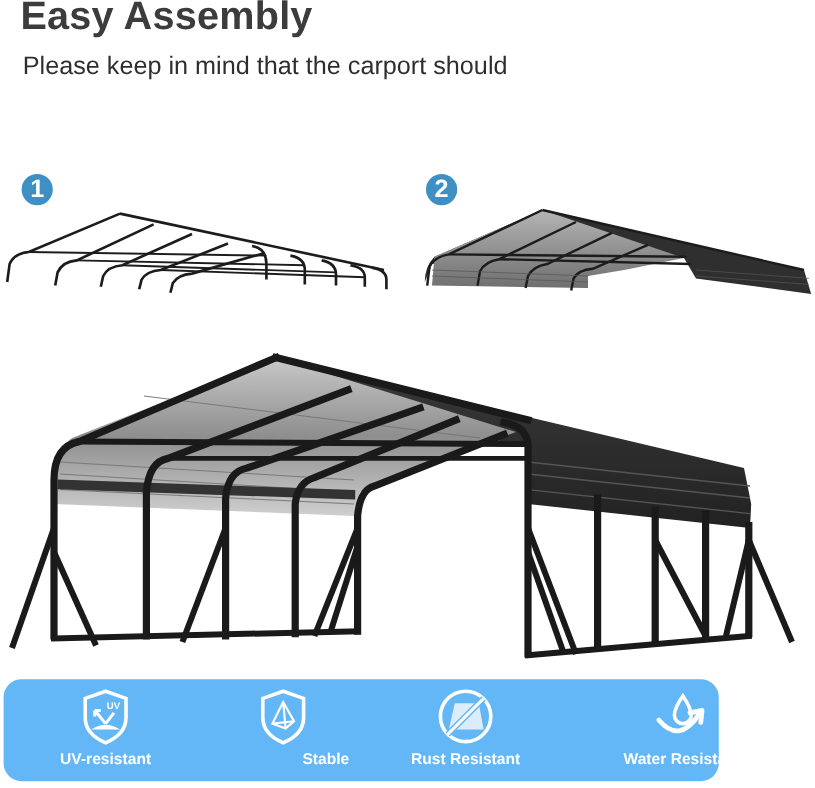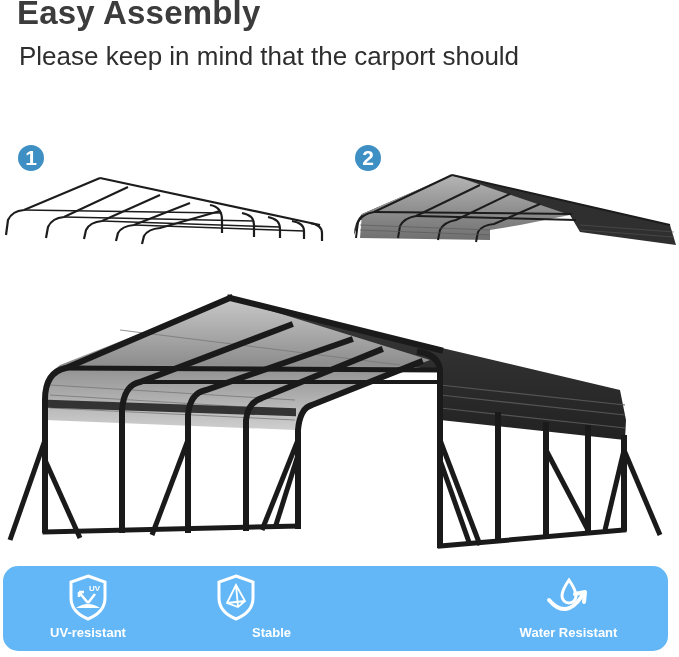--- a/index.html
+++ b/index.html
@@ -1,25 +1,25 @@
 <!DOCTYPE html>
 <html><head>
 <meta charset="utf-8">
 <style>
   html, body { margin:0; padding:0; }
   body { width:679px; height:657px; background:#ffffff; position:relative; overflow:hidden;
          font-family:"Liberation Sans", "DejaVu Sans", sans-serif; color:#3a3a3a; }
   .title { position:absolute; left:17px; top:-6px; font-size:33px; font-weight:bold; color:#3c3c3c; letter-spacing:0.2px; margin:0; }
-  .subtitle { position:absolute; left:19px; top:40px; font-size:26px; line-height:32px; color:#2e2e2e; width:520px; }
+  .subtitle { position:absolute; left:19px; top:40px; font-size:21px; line-height:32px; color:#2e2e2e; width:520px; }
   .step { position:absolute; }
   .badge { position:absolute; width:26px; height:26px; border-radius:50%; background:#3e8fc4; color:#fff;
            font-weight:bold; font-size:21px; line-height:26px; text-align:center; }
   .step svg { position:absolute; }
   .main-illus { position:absolute; left:0; top:290px; width:679px; height:265px; }
-  .banner { position:absolute; left:3px; top:566px; width:665px; height:85px; background:#64b7f6; border-radius:15px; }
+  .banner { position:absolute; left:3px; top:566px; width:596px; height:85px; background:#64b7f6; border-radius:15px; }
   .feature { position:absolute; top:0; height:85px; text-align:center; }
   .feature .ic { position:absolute; left:50%; transform:translateX(-50%); top:6px; width:50px; height:50px; }
   .feature .lbl { position:absolute; left:0; right:0; top:59px; color:#fff; font-weight:bold; font-size:13px; white-space:nowrap; }
 </style>
 </head>
 <body>
 
 <h1 class="title">Easy Assembly</h1>
 <div class="subtitle">
   <div>Please keep in mind that the carport should</div>
@@ -155,20 +155,29 @@
     </svg>
     <div class="lbl">UV-resistant</div>
   </div>
   <div class="feature" style="left:178px;width:110px;text-align:right;">
     <svg class="ic" viewBox="0 0 50 50">
       <path d="M25 4 L42 10 L42 26 Q42 40 25 47 Q8 40 8 26 L8 10 Z" fill="none" stroke="#fff" stroke-width="3"></path>
       <path d="M25 13 L16 31 L27 35 L34 29 Z M25 13 L27 35 M16 31 L34 29" fill="none" stroke="#fff" stroke-width="1.8"></path>
     </svg>
     <div class="lbl">Stable</div>
   </div>
+  <div class="feature" style="left:310px;width:150px;">
+    <svg class="ic" viewBox="0 0 50 50">
+      <circle cx="25" cy="25" r="21" fill="none" stroke="#fff" stroke-width="3"></circle>
+      <path d="M16 14 L36 14 L40 36 L11 36 Z" fill="#e8f2fb" opacity="0.9"></path>
+      <line x1="10" y1="40" x2="40" y2="10" stroke="#64b7f6" stroke-width="5"></line>
+      <line x1="10" y1="40" x2="40" y2="10" stroke="#fff" stroke-width="2.5"></line>
+    </svg>
+    <div class="lbl">Rust Resistant</div>
+  </div>
   <div class="feature" style="left:478px;width:175px;">
     <svg class="ic" viewBox="0 0 50 50">
       <path d="M25 8 Q32 18 32 24 A7 7 0 0 1 18 24 Q18 18 25 8 Z" fill="none" stroke="#fff" stroke-width="3"></path>
       <path d="M5 28 Q22 48 38 24" fill="none" stroke="#fff" stroke-width="4" stroke-linecap="round"></path>
       <path d="M31 22 L41 20 L40 30" fill="none" stroke="#fff" stroke-width="4" stroke-linecap="round" stroke-linejoin="round"></path>
     </svg>
     <div class="lbl">Water Resistant</div>
   </div>
 </div>
 

